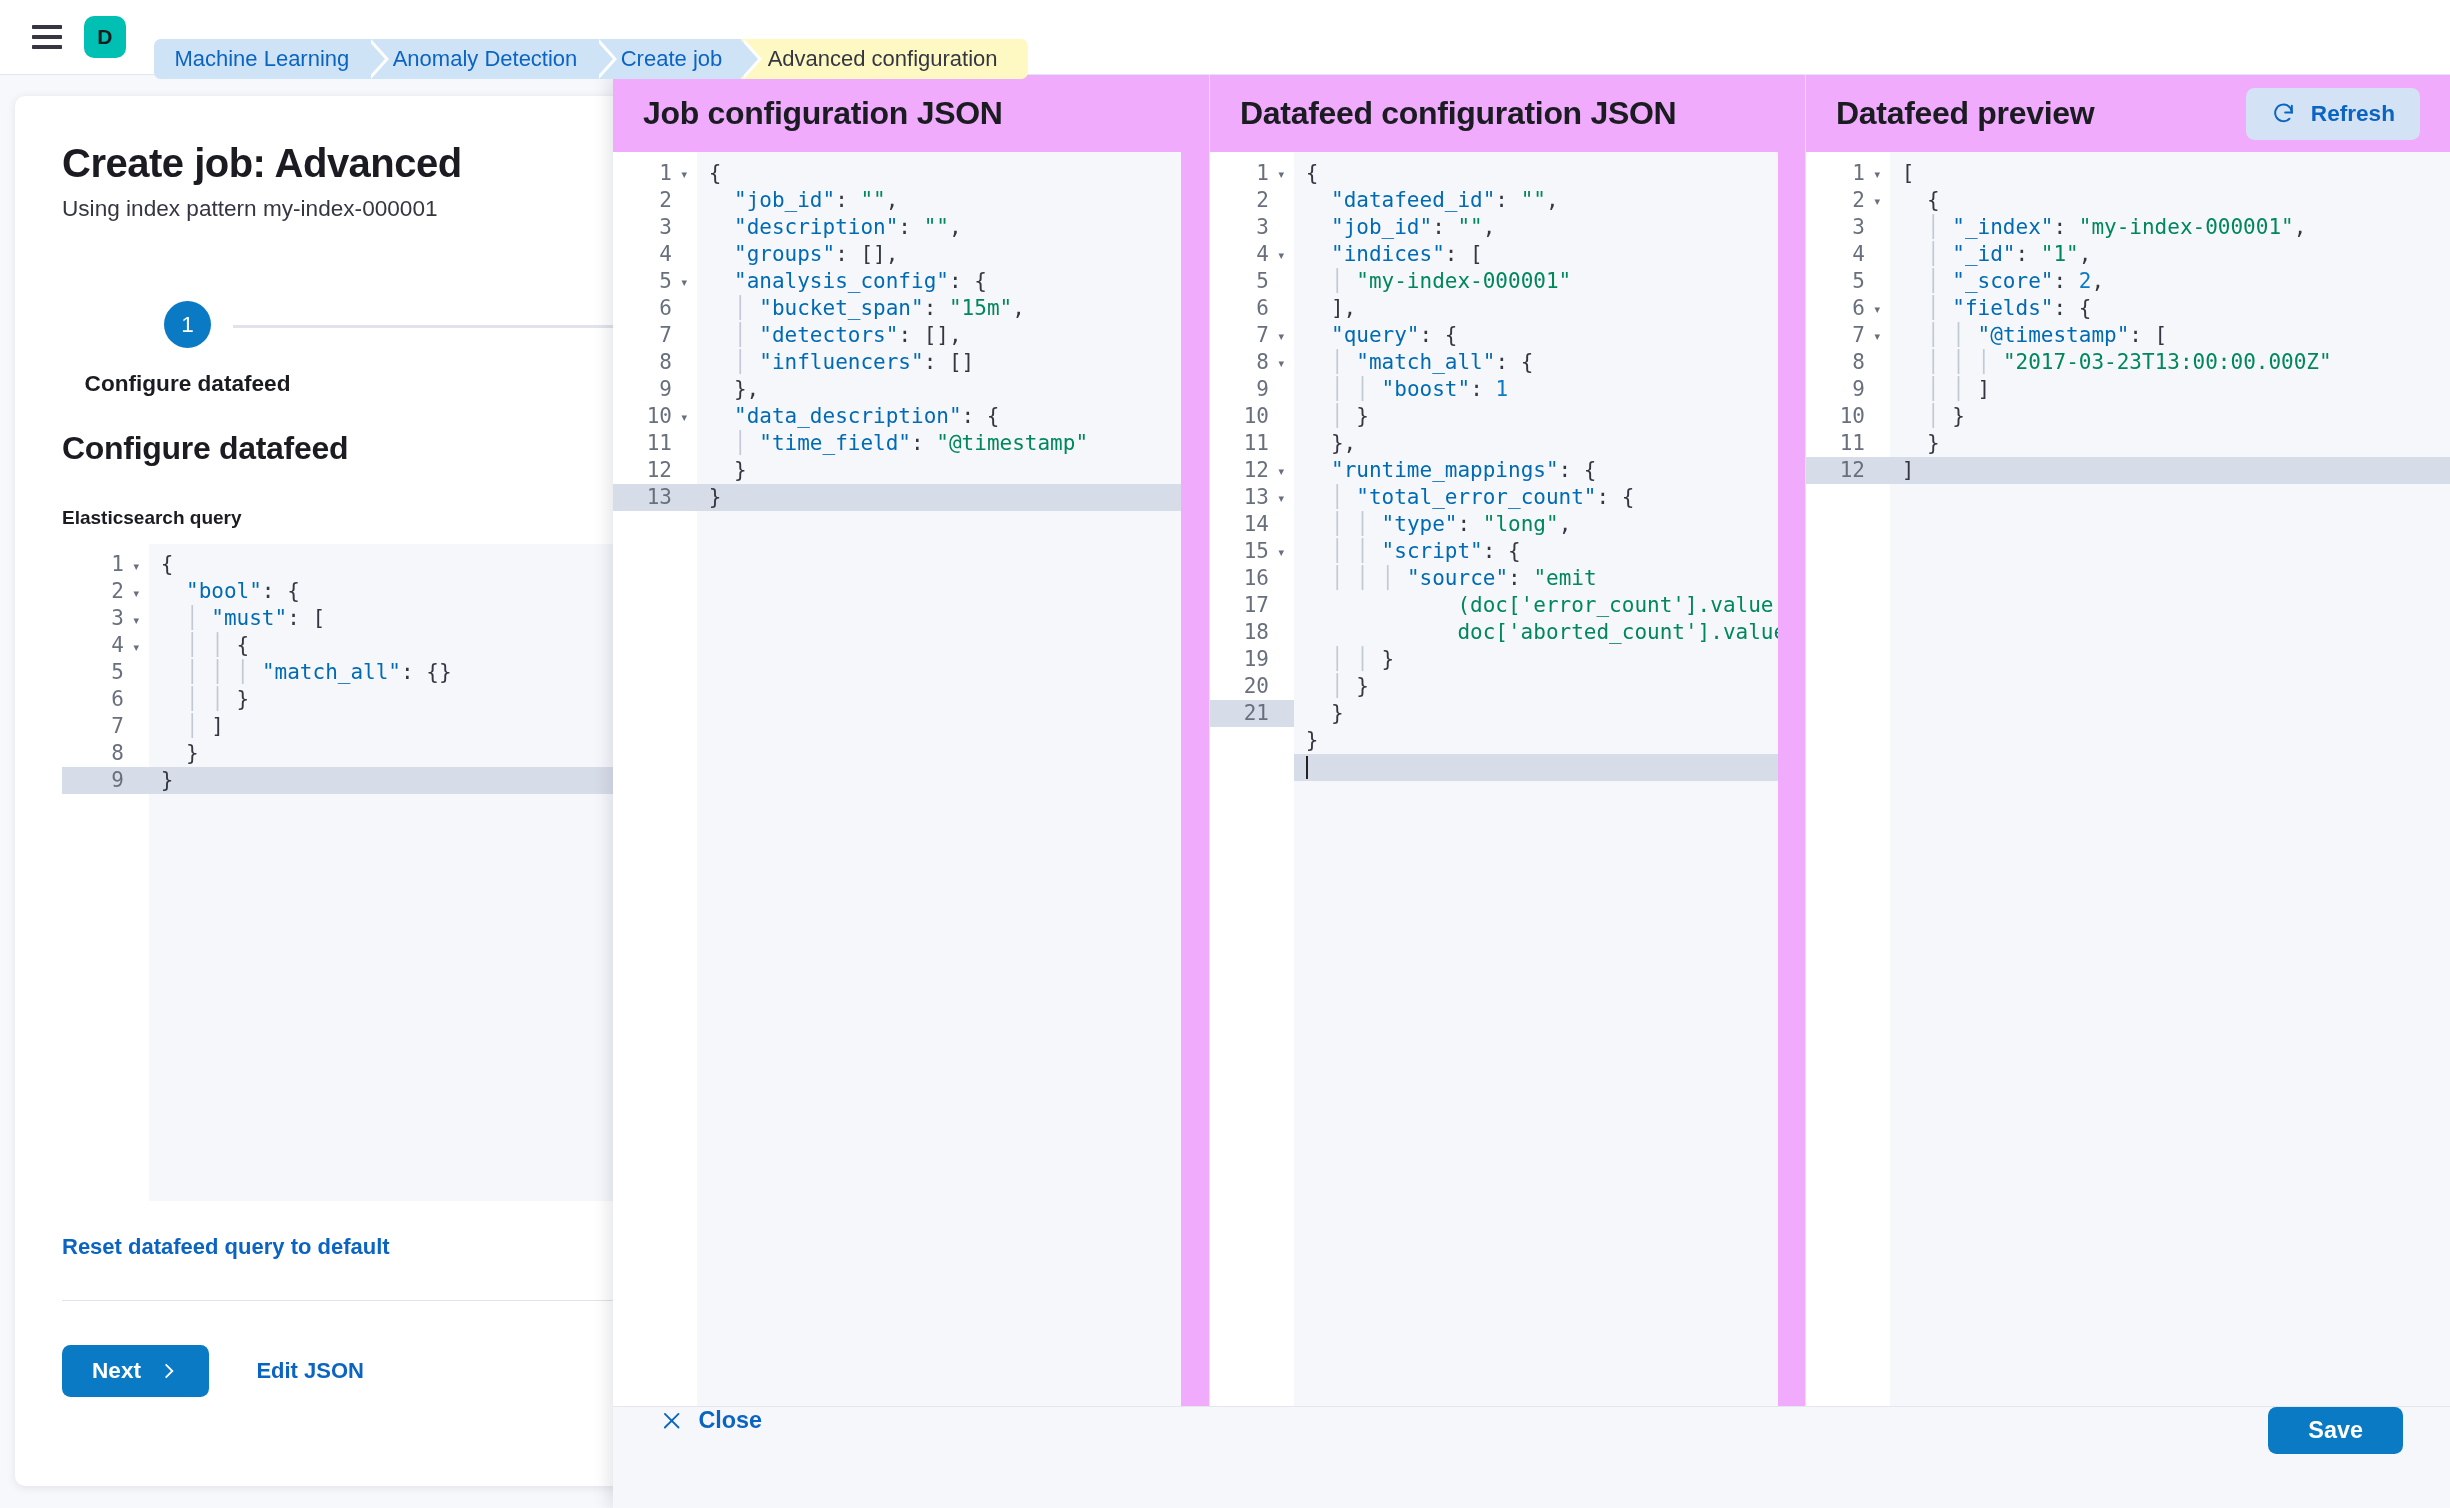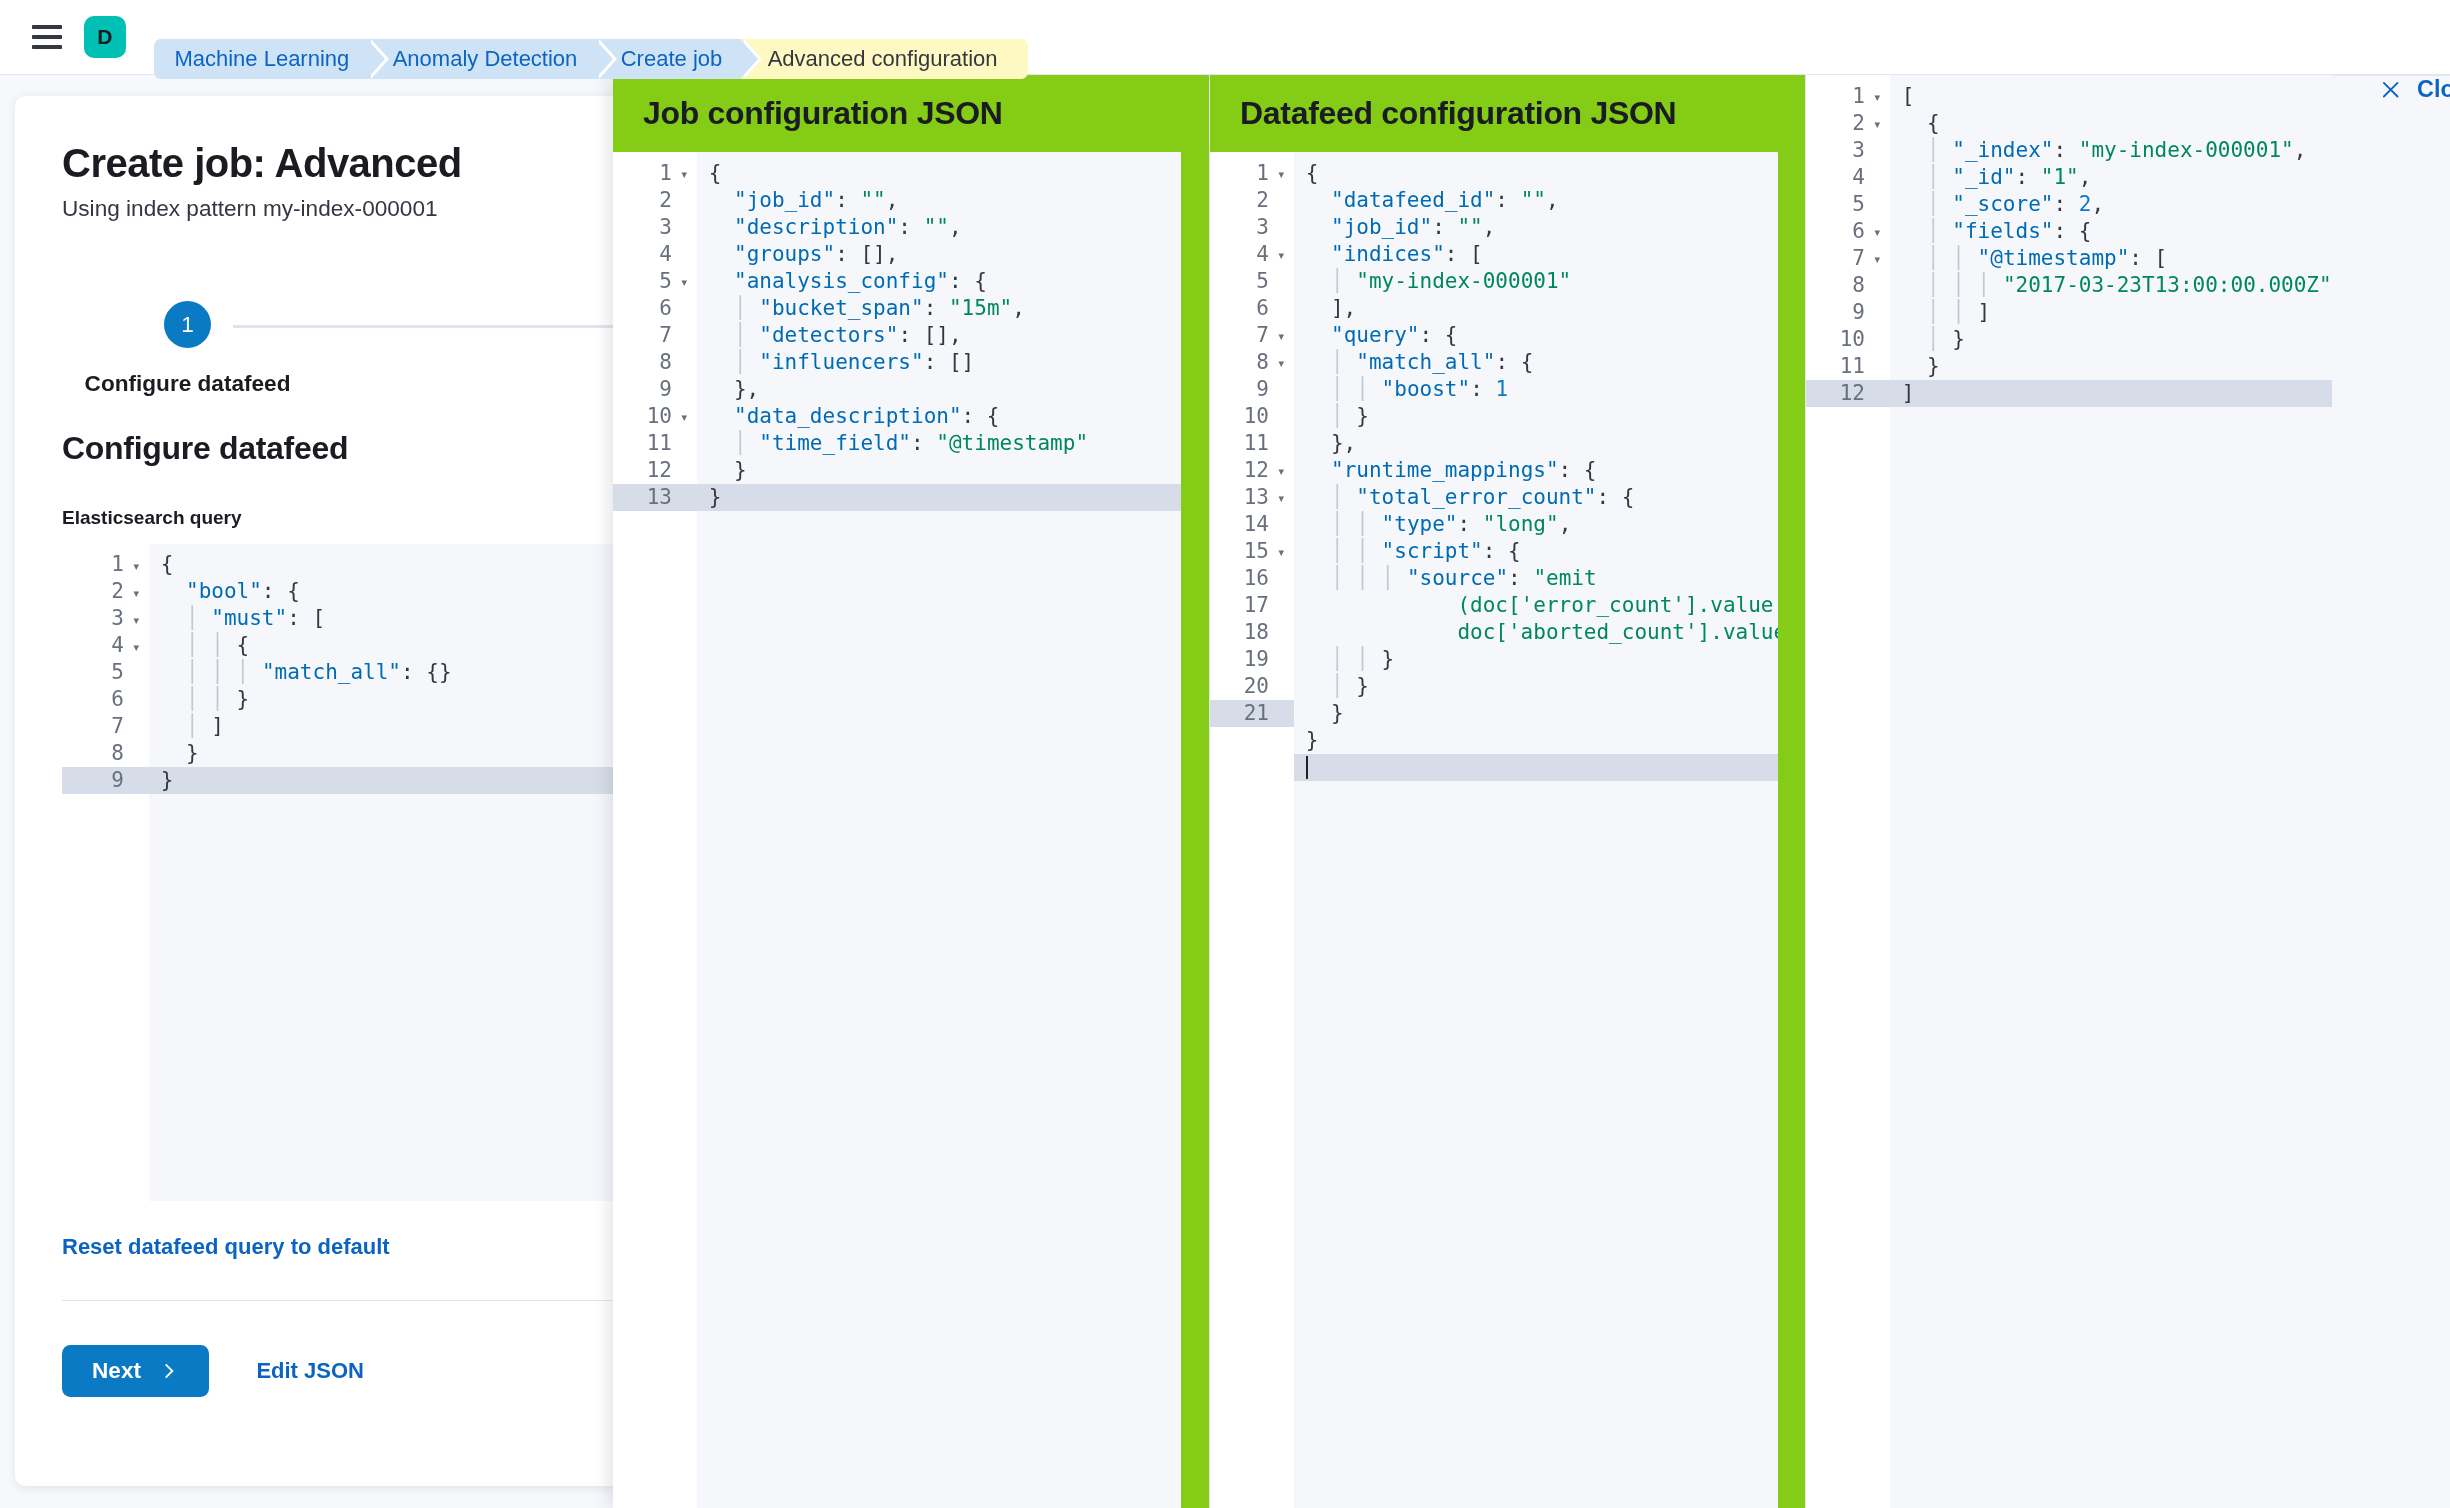--- a/index.html
+++ b/index.html
@@ -120,23 +120,23 @@
   .btn-primary {
     background: #0b7ac4; color: #ffffff; border: none; border-radius: 8.4px;
     height: 52px; padding: 0 30px; font-size: 22.6px; font-weight: 700;
     display: inline-flex; align-items: center; gap: 18.4px; cursor: pointer;
     font-family: "Liberation Sans", sans-serif;
   }
 
   
   .flyout {
     position: absolute; top: 75px; left: 613px; right: 0; bottom: 0;
-    background: #84cc16;
+    background: #f0abfc;
     box-shadow: -5px 0 15px rgba(40,50,70,0.12);
-    z-index: 20; display: flex; flex-direction: row;
+    z-index: 20; display: flex; flex-direction: column;
   }
   .flyout-body { flex: 1 1 auto; display: flex; min-height: 0; }
 
   .col { display: flex; flex-direction: column; min-width: 0; }
   .col-job     { flex: 0 0 596px; }
   .col-feed    { flex: 0 0 596px; border-left: 0.8px solid #e3e6ef; }
   .col-preview { flex: 1 1 auto;  border-left: 0.8px solid #e3e6ef; }
 
   .col-head {
     height: 77px; display: flex; align-items: center; justify-content: space-between;
@@ -292,20 +292,32 @@
             <div class="ln">20</div>
             <div class="ln active">21</div>
           </div>
         <div class="code" id="feed-code"><div class="row">{</div><div class="row">  <span class="k">"datafeed_id"</span>: <span class="s">""</span>,</div><div class="row">  <span class="k">"job_id"</span>: <span class="s">""</span>,</div><div class="row">  <span class="k">"indices"</span>: [</div><div class="row">  <span class="guide">│</span> <span class="s">"my-index-000001"</span></div><div class="row">  ],</div><div class="row">  <span class="k">"query"</span>: {</div><div class="row">  <span class="guide">│</span> <span class="k">"match_all"</span>: {</div><div class="row">  <span class="guide">│</span> <span class="guide">│</span> <span class="k">"boost"</span>: <span class="n">1</span></div><div class="row">  <span class="guide">│</span> }</div><div class="row">  },</div><div class="row">  <span class="k">"runtime_mappings"</span>: {</div><div class="row">  <span class="guide">│</span> <span class="k">"total_error_count"</span>: {</div><div class="row">  <span class="guide">│</span> <span class="guide">│</span> <span class="k">"type"</span>: <span class="s">"long"</span>,</div><div class="row">  <span class="guide">│</span> <span class="guide">│</span> <span class="k">"script"</span>: {</div><div class="row tall">  <span class="guide">│</span> <span class="guide">│</span> <span class="guide">│</span> <span class="k">"source"</span>: <span class="s">"emit
             (doc['error_count'].value +
             doc['aborted_count'].value)"</span></div><div class="row">  <span class="guide">│</span> <span class="guide">│</span> }</div><div class="row">  <span class="guide">│</span> }</div><div class="row">  }</div><div class="row">}</div><div class="row active"><span class="caret"></span></div></div>
       </div>
     </div>
 
     <div class="col col-preview">
+      <div class="col-head">
+        <h2>Datafeed preview</h2>
+        <button class="refresh-btn">
+          <span>
+            <svg width="25" height="25" viewBox="0 0 24 24" fill="none" stroke="#0b64c2" stroke-width="1.9" stroke-linecap="round">
+              <path d="M20 11a8 8 0 1 0-2.3 6"></path>
+              <path d="M20 4.5 V11 H13.6"></path>
+            </svg>
+          </span>
+          <span>Refresh</span>
+        </button>
+      </div>
       <div class="editor col-editor">
         <div class="gutter" id="prev-gutter">
             <div class="ln">1<span class="fold">▾</span></div>
             <div class="ln">2<span class="fold">▾</span></div>
             <div class="ln">3</div>
             <div class="ln">4</div>
             <div class="ln">5</div>
             <div class="ln">6<span class="fold">▾</span></div>
             <div class="ln">7<span class="fold">▾</span></div>
             <div class="ln">8</div>

